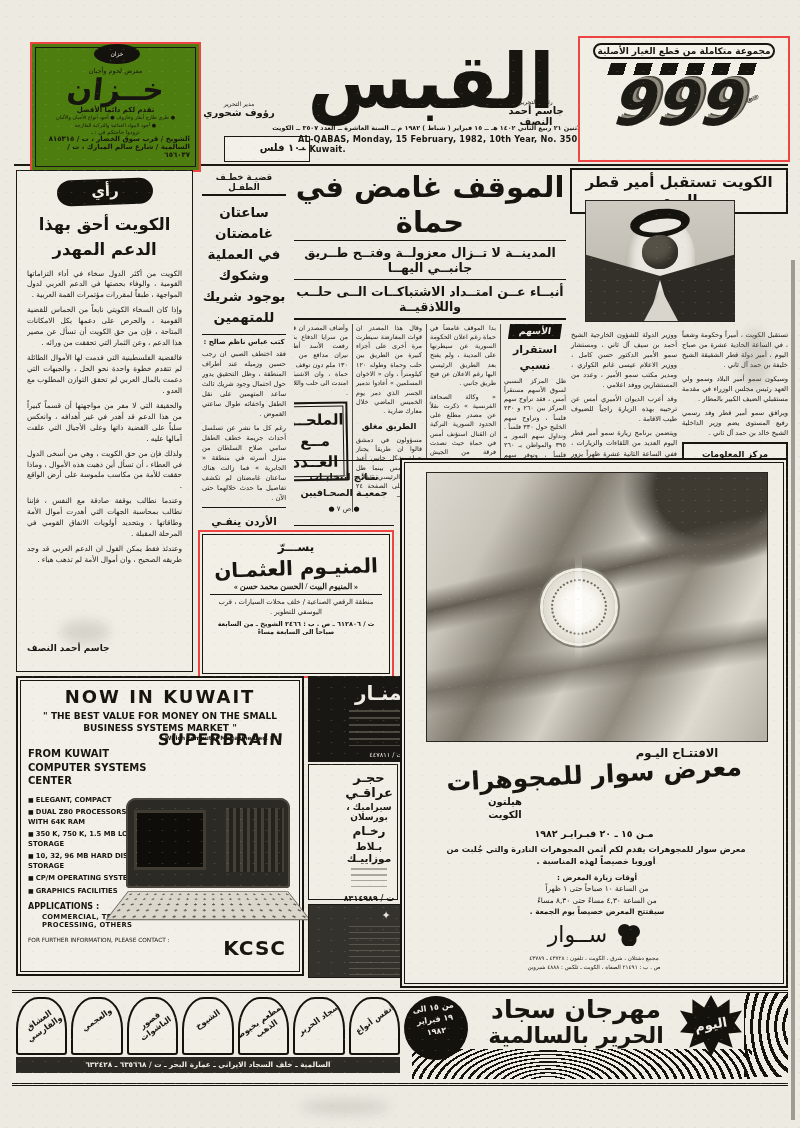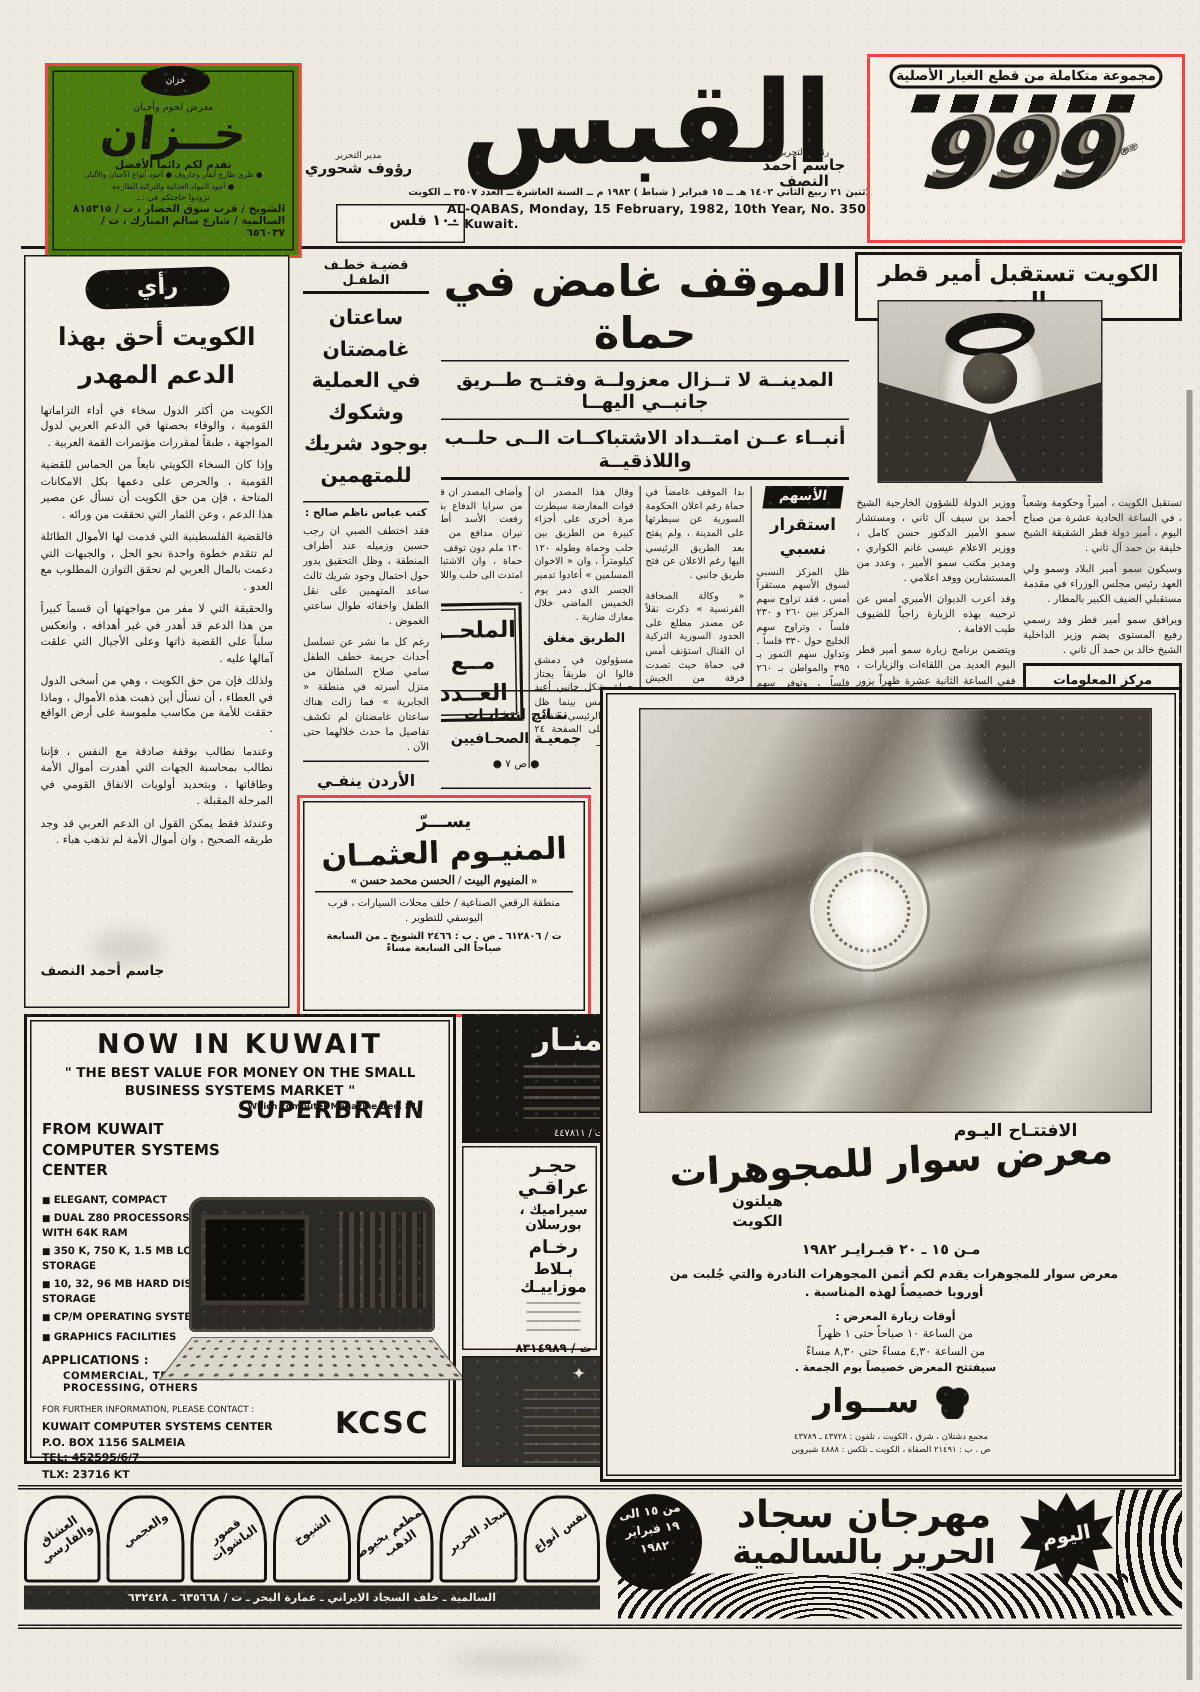--- a/index.html
+++ b/index.html
@@ -145,21 +145,21 @@
 .brooch::after{content:"";position:absolute;left:32px;top:-16px;width:7px;height:104px;background:linear-gradient(180deg,transparent,#fff 45%,transparent);opacity:.85;}
 .jw-open{position:absolute;left:190px;top:286px;width:170px;font-size:11.5px;font-weight:bold;text-align:center;}
 .jw-title{position:absolute;left:0;top:300px;width:100%;font-size:25px;font-weight:bold;text-align:center;transform:rotate(-3deg);}
 .jw-venue{position:absolute;left:86px;top:336px;font-size:10px;font-weight:bold;text-align:center;line-height:1.25;}
 .jw-dates{position:absolute;left:0;top:368px;width:100%;font-size:9.5px;font-weight:bold;text-align:center;letter-spacing:1px;}
 .jw-body{position:absolute;left:44px;top:384px;width:300px;font-size:8.2px;font-weight:bold;text-align:center;line-height:1.45;}
 .jw-times{position:absolute;left:60px;top:412px;width:270px;font-size:7.4px;text-align:center;line-height:1.55;}
 .jw-brand-row{position:absolute;left:0;top:462px;width:100%;text-align:center;}
 .jw-logo{display:inline-block;width:22px;height:22px;vertical-align:middle;margin-left:6px;
  background:radial-gradient(circle at 30% 30%,#17150f 0 6px,transparent 7px),radial-gradient(circle at 70% 35%,#17150f 0 6px,transparent 7px),radial-gradient(circle at 50% 70%,#17150f 0 7px,transparent 8px);}
-.jw-brand{display:inline-block;font-size:22px;font-weight:700;vertical-align:middle;}
+.jw-brand{display:inline-block;font-size:22px;font-weight:400;vertical-align:middle;}
 .jw-addr{position:absolute;left:0;top:494px;width:100%;font-size:5.6px;text-align:center;line-height:1.6;}
 
 .banner{left:12px;top:990px;width:776px;height:90px;border-top:3px double #17150f;border-bottom:3px double #17150f;background:#efece4;}
 .bn-circle{position:absolute;left:392px;top:3px;width:64px;height:64px;border-radius:50%;background:#14120d;color:#f0ede5;text-align:center;font-weight:bold;padding-top:6px;box-sizing:border-box;transform:rotate(-8deg);}
 .bn-circle div{font-size:8px;line-height:1.5;}
 .bn-title{position:absolute;left:460px;top:4px;width:208px;text-align:center;font-weight:800;direction:rtl;}
 .bn-t1{font-size:25px;line-height:1.05;}
 .bn-t2{font-size:22px;line-height:1.15;}
 .bn-star{position:absolute;left:668px;top:2px;width:62px;height:62px;background:#14120d;color:#f0ede5;
  clip-path:polygon(50% 0,61% 20%,80% 7%,80% 30%,100% 25%,88% 45%,100% 60%,78% 62%,85% 85%,62% 76%,50% 100%,38% 76%,15% 85%,22% 62%,0 60%,12% 45%,0 25%,20% 30%,20% 7%,39% 20%);}
@@ -330,26 +330,20 @@
     </ul>
     <div class="sb">
       <div class="sb-body"></div>
       <div class="sb-screen"></div>
       <div class="sb-vents"></div>
       <div class="sb-kbd"></div>
     </div>
     <div class="cp-apps-l">APPLICATIONS :</div>
     <div class="cp-apps">COMMERCIAL, TECHNICAL, ENGINEERING, WORD PROCESSING, OTHERS</div>
     <div class="cp-note">FOR FURTHER INFORMATION, PLEASE CONTACT :</div>
-    <div class="cp-co">
-      <div>KUWAIT COMPUTER SYSTEMS CENTER</div>
-      <div>P.O. BOX 1156 SALMEIA</div>
-      <div>TEL: 452595/6/7</div>
-      <div>TLX: 23716 KT</div>
-    </div>
     <div class="cp-logo">KCSC</div>
   </div>
 
   <div class="abs manar bx rtl">
     <div class="mn-t">المنـار</div>
     <div class="mn-lines"></div>
     <div class="mn-ph">ت / ٤٤٧٨١١</div>
   </div>
   <div class="abs stone bx rtl">
     <div class="stn1">حجـر عراقـي</div>

